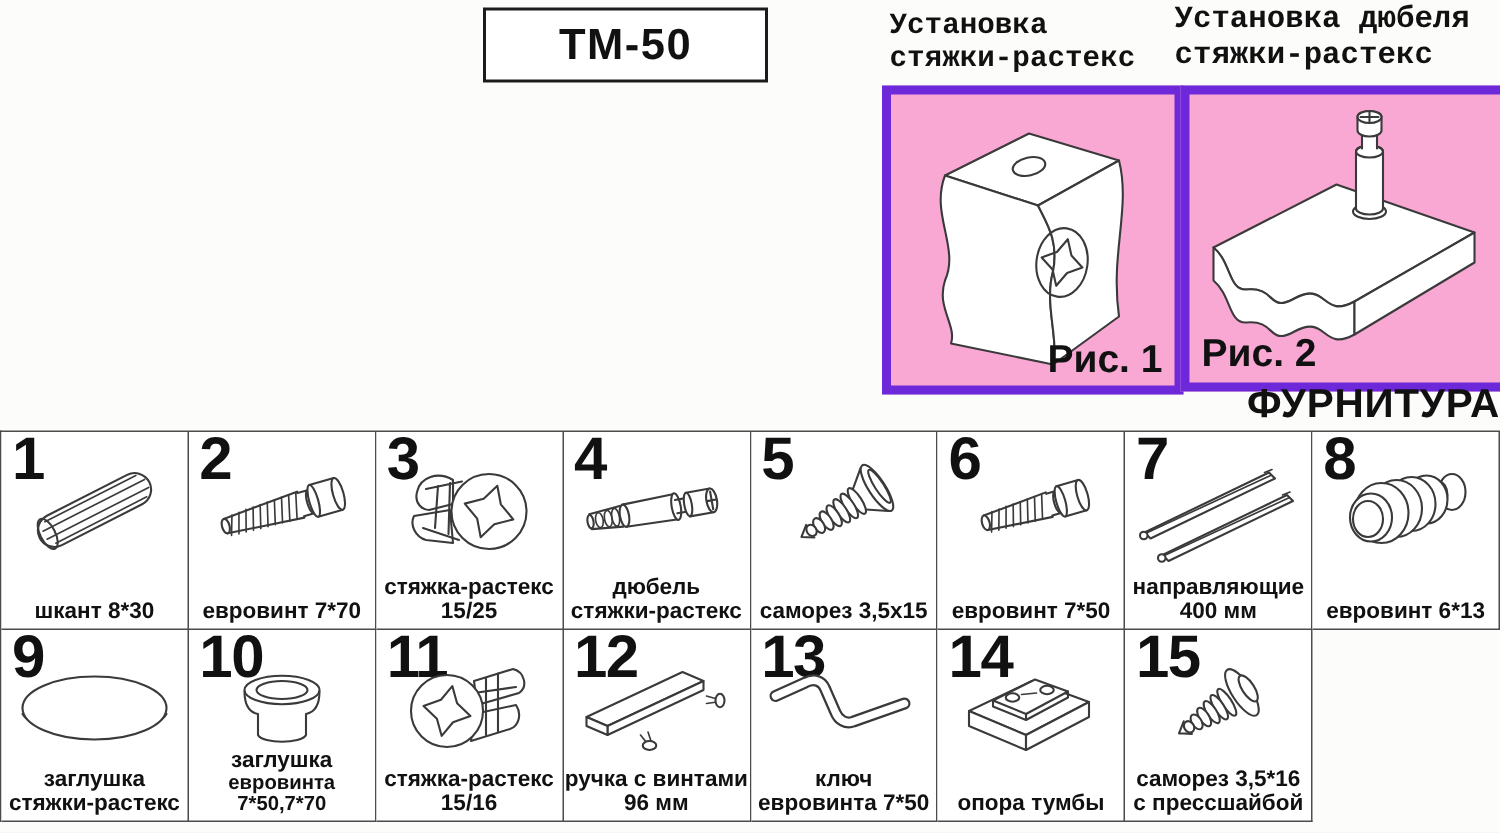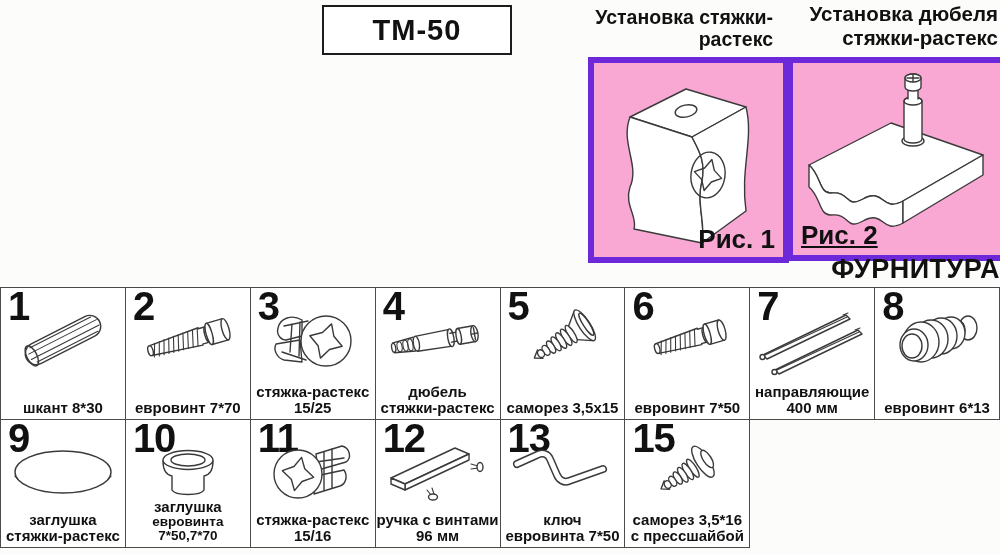--- a/index.html
+++ b/index.html
@@ -8,29 +8,29 @@
     position:relative; width:1000px; height:555px; margin:0 auto;
     background:#fcfcfa; overflow:hidden; color:#111;
   }
   
   .tm-box {
     position:absolute; left:322px; top:5px; width:186px; height:46px;
     border:2px solid #1c1c1c; background:#fff;
     display:flex; align-items:center; justify-content:center;
     font-size:29px; font-weight:bold; letter-spacing:1px;
   }
-  .fig-header { position:absolute; text-align:right; font-weight:bold; line-height:1.15; }
+  .fig-header { position:absolute; text-align:left; font-weight:bold; line-height:1.15;font-family:Liberation Mono, monospace; }
   .fig-header.h1 { left:593px; top:6px;  width:180px; font-size:19.5px; }
   .fig-header.h2 { left:783px; top:2px;  width:215px; font-size:20.5px; }
   .fig-box { position:absolute; background:#f9a8d4; border:6px solid #6d28d9; }
   .fig-box.f1 { left:588px; top:57px; width:189px; height:194px; }
   .fig-box.f2 { left:787px; top:57px; width:212px; height:192px; }
   .fig-label { position:absolute; font-size:26px; font-weight:bold; }
   .f1 .fig-label { right:8px; bottom:2px; }
-  .f2 .fig-label { left:8px; bottom:4px;text-decoration:underline; }
+  .f2 .fig-label { left:8px; bottom:4px; }
   .section-title {
     position:absolute; top:254px; left:0; width:1000px; text-align:right;
     font-size:27px; font-weight:bold; letter-spacing:0.5px;
   }
   
   .grid {
     position:absolute; left:0; top:287px; width:999px;
     display:grid; grid-template-columns:repeat(8,1fr); grid-template-rows:132px 128px;
     border-top:1px solid #4b4b4b; border-left:1px solid #4b4b4b;
   }
@@ -317,20 +317,37 @@
       <svg class="art" width="118" height="80" viewBox="0 0 118 80">
         <path class="tube" d="M14,32 L34,23 C40,20 45,22 47,27 L54,43 C56,48 61,51 66,49 L100,37"></path>
         <path class="tube2" d="M14,32 L34,23 C40,20 45,22 47,27 L54,43 C56,48 61,51 66,49 L100,37"></path>
       </svg>
       <div class="cap">
         <div class="cap-line">ключ</div>
         <div class="cap-line cap-line2">евровинта 7*50</div>
       </div>
     </div>
 
+    <div class="cell">
+      <div class="num">14</div>
+      <svg class="art" width="118" height="80" viewBox="0 0 118 80">
+        <path class="f" d="M18,42 L60,22 L98,36 L56,58 Z"></path>
+        <path class="f" d="M18,42 L56,58 L56,68 L18,52 Z"></path>
+        <path class="f" d="M56,58 L98,36 L98,46 L56,68 Z"></path>
+        <path class="f" d="M34,35 L62,21 L84,29 L56,44 Z"></path>
+        <path class="ln" d="M34,35 L34,39 L56,48 L56,44 M84,29 L84,33 L56,48"></path>
+        <ellipse class="ln" cx="47" cy="33" rx="4.5" ry="2.8"></ellipse>
+        <ellipse class="ln" cx="70" cy="28" rx="4.5" ry="2.8"></ellipse>
+        <path class="th" d="M53,31 L63,30"></path>
+      </svg>
+      <div class="cap">
+        <div class="cap-line">опора тумбы</div>
+
+      </div>
+    </div>
 
     <div class="cell">
       <div class="num">15</div>
       <svg class="art" width="118" height="80" viewBox="0 0 118 80">
         <g transform="rotate(-33 59 40)">
           <ellipse class="f" cx="78" cy="40" rx="6.5" ry="18"></ellipse>
           <ellipse class="f" cx="83" cy="40" rx="4" ry="10"></ellipse>
           <ellipse class="f" cx="66" cy="40" rx="3.2" ry="10.5"></ellipse>
           <ellipse class="f" cx="60" cy="40" rx="3.2" ry="9.5"></ellipse>
           <ellipse class="f" cx="54" cy="40" rx="3.2" ry="8.5"></ellipse>

